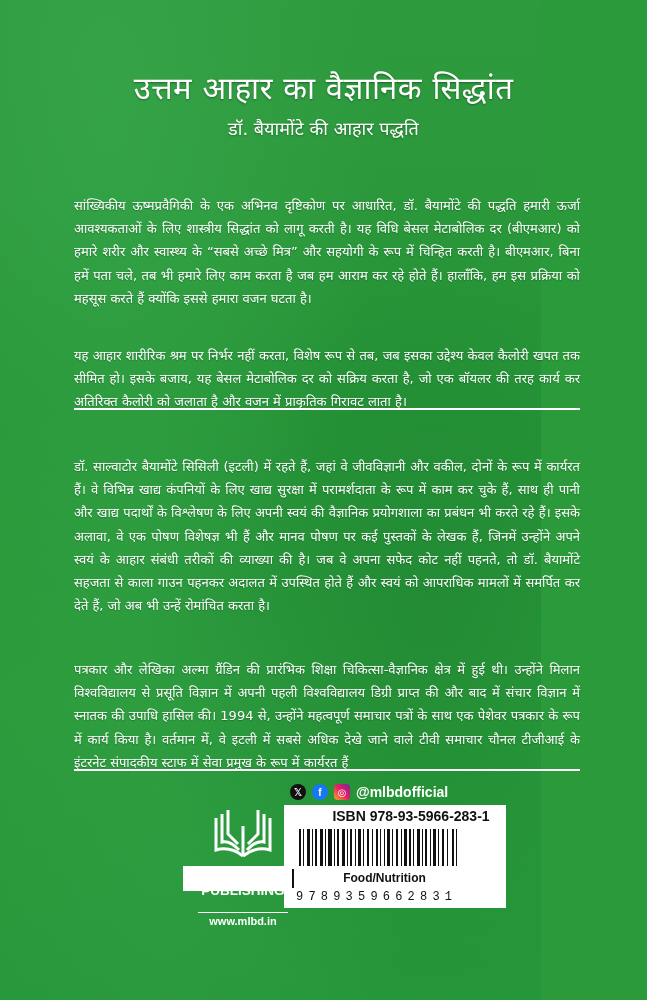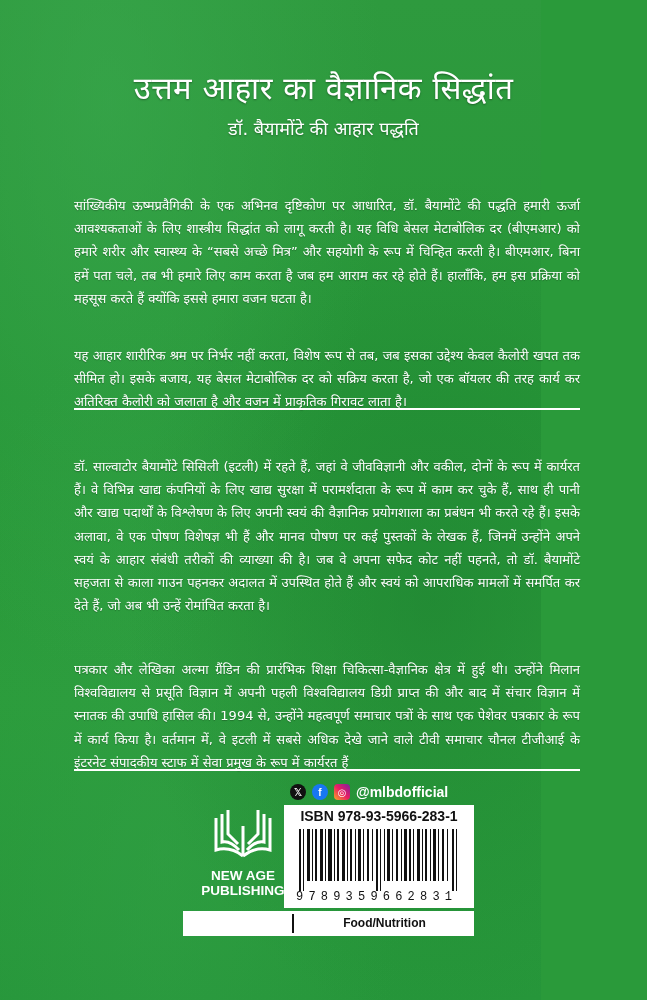--- a/index.html
+++ b/index.html
@@ -44,26 +44,26 @@
   .icon-x { background: #111111; }
   .icon-fb { background: #1877f2; font-family: "Liberation Sans", sans-serif; }
   .icon-ig { background: linear-gradient(45deg, #f9a825, #e91e63, #7b1fa2); border-radius: 4px; }
   .handle { color: #ffffff; font-weight: bold; font-size: 14px; font-family: "Liberation Sans", sans-serif; }
 
   .publisher { position: absolute; left: 198px; top: 808px; width: 90px; text-align: center; color: #fff; font-family: "Liberation Sans", sans-serif; }
   .book-logo { width: 70px; height: 52px; margin: 0 auto 4px; }
   .pub-name { font-weight: bold; font-size: 13.5px; line-height: 15px; }
   .pub-url { font-weight: bold; font-size: 11px; margin-top: 14px; border-top: 1px solid #fff; padding-top: 2px; }
 
-  .isbn-box { position: absolute; left: 284px; top: 805px; width: 190px; height: 103px; background: #ffffff; }
+  .isbn-box { position: absolute; left: 284px; top: 805px; width: 190px; height: 103px; background: #ffffff; padding-left: 32px; }
   .isbn-label { text-align: center; color: #111; font-weight: bold; font-size: 14px; font-family: "Liberation Sans", sans-serif; margin-top: 3px; }
   .barcode { position: absolute; left: 13px; top: 24px; width: 164px; height: 62px; }
   .barcode-digits { position: absolute; left: 12px; bottom: 4px; width: 166px; font-size: 12px; font-family: "Liberation Mono", monospace; color: #111; letter-spacing: 5.2px; }
 
-  .category-box { position: absolute; left: 183px; top: 911px; width: 291px; height: 25px; background: #ffffff; }
+  .category-box { position: absolute; left: 183px; top: 866px; width: 291px; height: 25px; background: #ffffff; }
   .category-divider { position: absolute; left: 109px; top: 3px; width: 2px; height: 19px; background: #111; }
   .category-label { position: absolute; left: 112px; right: 0; top: 5px; text-align: center; color: #111; font-weight: bold; font-size: 12px; font-family: "Liberation Sans", sans-serif; }
 </style>
 </head>
 <body>
 
 <div class="cover">
 
   <div class="title">उत्तम आहार का वैज्ञानिक सिद्धांत</div>
   <div class="subtitle">डॉ. बैयामोंटे की आहार पद्धति</div>

